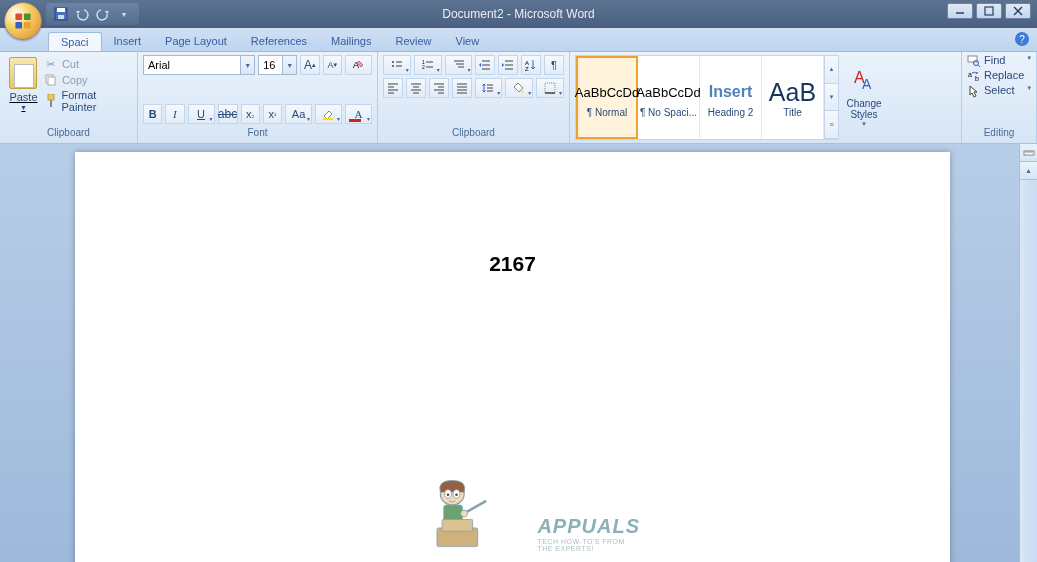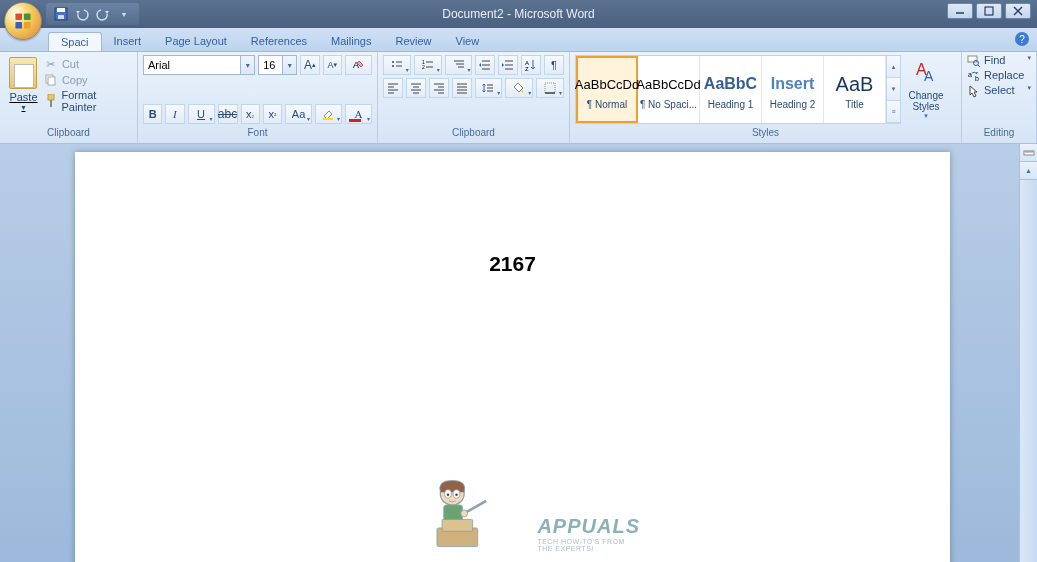--- a/index.html
+++ b/index.html
@@ -377,47 +377,42 @@
       <div class="style-gallery" id="style-gallery">
           <div class="style-item selected">
             <div class="style-preview" style="color: rgb(0, 0, 0);">AaBbCcDd</div>
             <div class="style-name">¶ Normal</div>
           </div>
           <div class="style-item">
             <div class="style-preview" style="color: rgb(0, 0, 0);">AaBbCcDd</div>
             <div class="style-name">¶ No Spaci...</div>
           </div>
           <div class="style-item">
-            <div class="style-preview" style="color: rgb(54, 95, 145); font-weight: bold; font-size: 16px;">AaBbC</div>
-            <div class="style-name">Heading 1</div>
-          </div>
-          <div class="style-item">
             <div class="style-preview" style="color: rgb(79, 129, 189); font-weight: bold; font-size: 16px;">Insert</div>
             <div class="style-name">Heading 2</div>
           </div>
           <div class="style-item">
-            <div class="style-preview" style="color: rgb(23, 54, 93); font-size: 20px;">AaB</div>
+            <div class="style-preview" style="color: rgb(23, 54, 93); font-size: 25px;">AaB</div>
             <div class="style-name">Title</div>
           </div>
           <div class="gallery-scroll">
             <div>▴</div>
             <div>▾</div>
             <div>≡</div>
           </div>
         </div>
       <div class="change-styles">
         <div class="change-styles-ico"><svg width="24" height="26" viewBox="0 0 24 26">
               <text x="2" y="16" font-size="16" font-family="serif" fill="#d02020">A</text>
               <text x="10" y="22" font-size="14" font-family="serif" fill="#3060c0">A</text>
             </svg></div>
         <div class="change-styles-txt">Change Styles</div>
         <div style="font-size:7px;color:#4a6b95">▾</div>
       </div>
     </div>
-    <div class="group-label">Styles</div>
   </div>
 
   <div class="group editing">
     <div class="group-body editing-body">
       <div class="edit-row">
           <span class="edit-ico">
             <svg width="14" height="14" viewBox="0 0 14 14">
               <rect x="1" y="2" width="9" height="6" fill="#fff" stroke="#888"></rect>
               <circle cx="9" cy="9" r="2.5" fill="none" stroke="#3060c0"></circle>
               <line x1="11" y1="11" x2="13" y2="13" stroke="#3060c0"></line>

